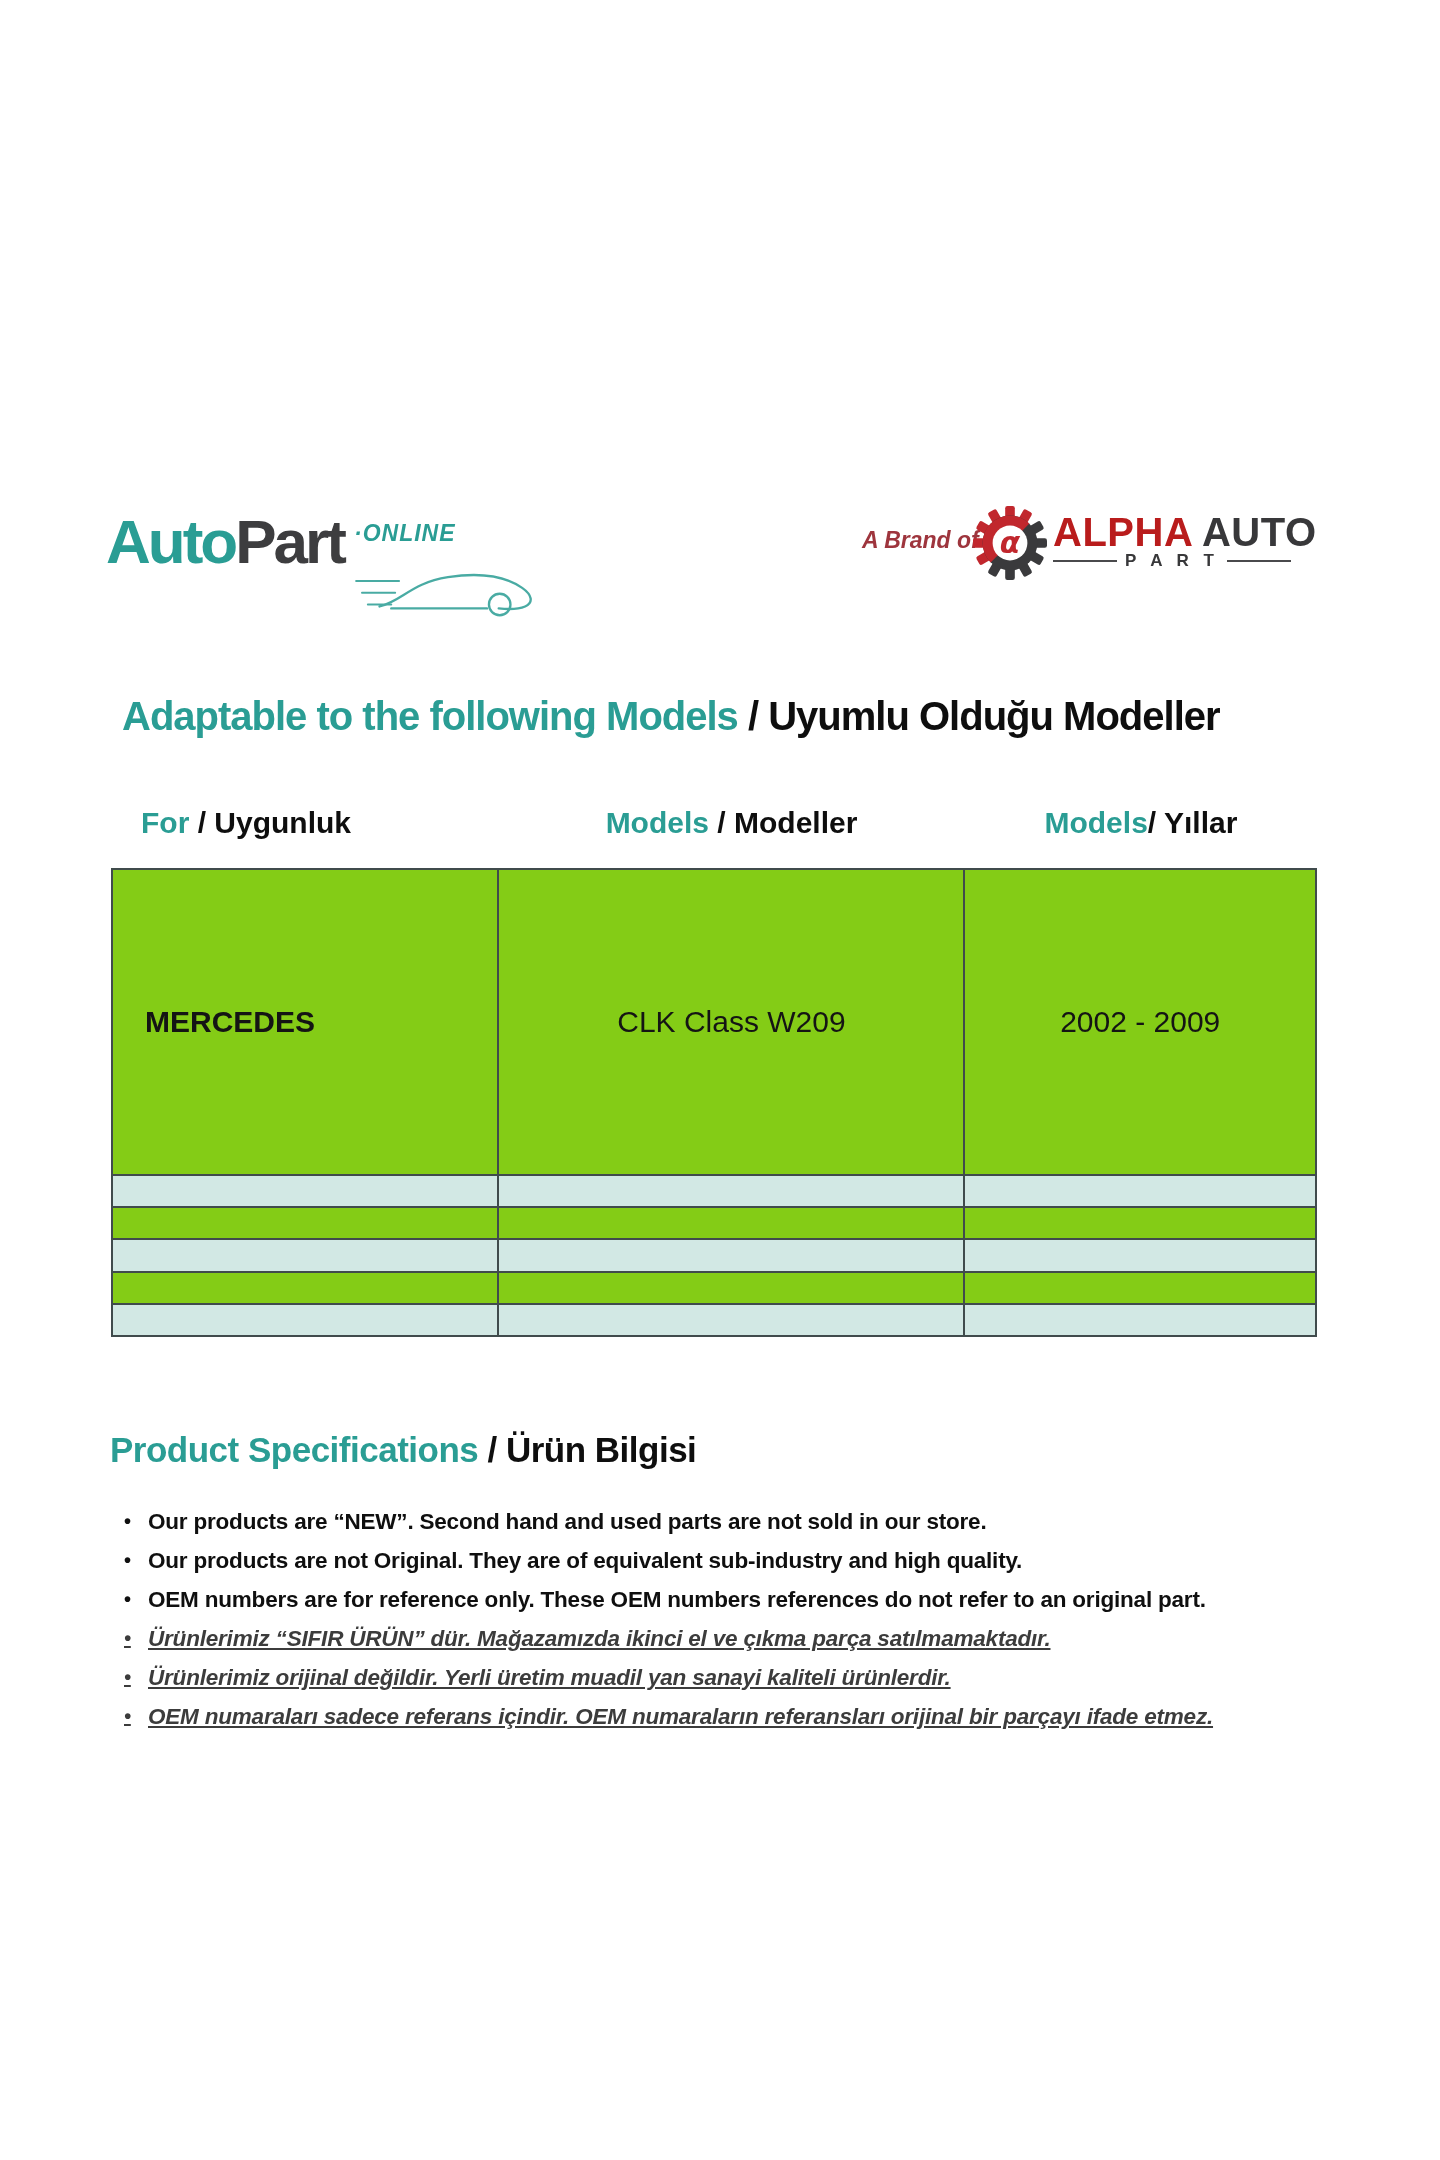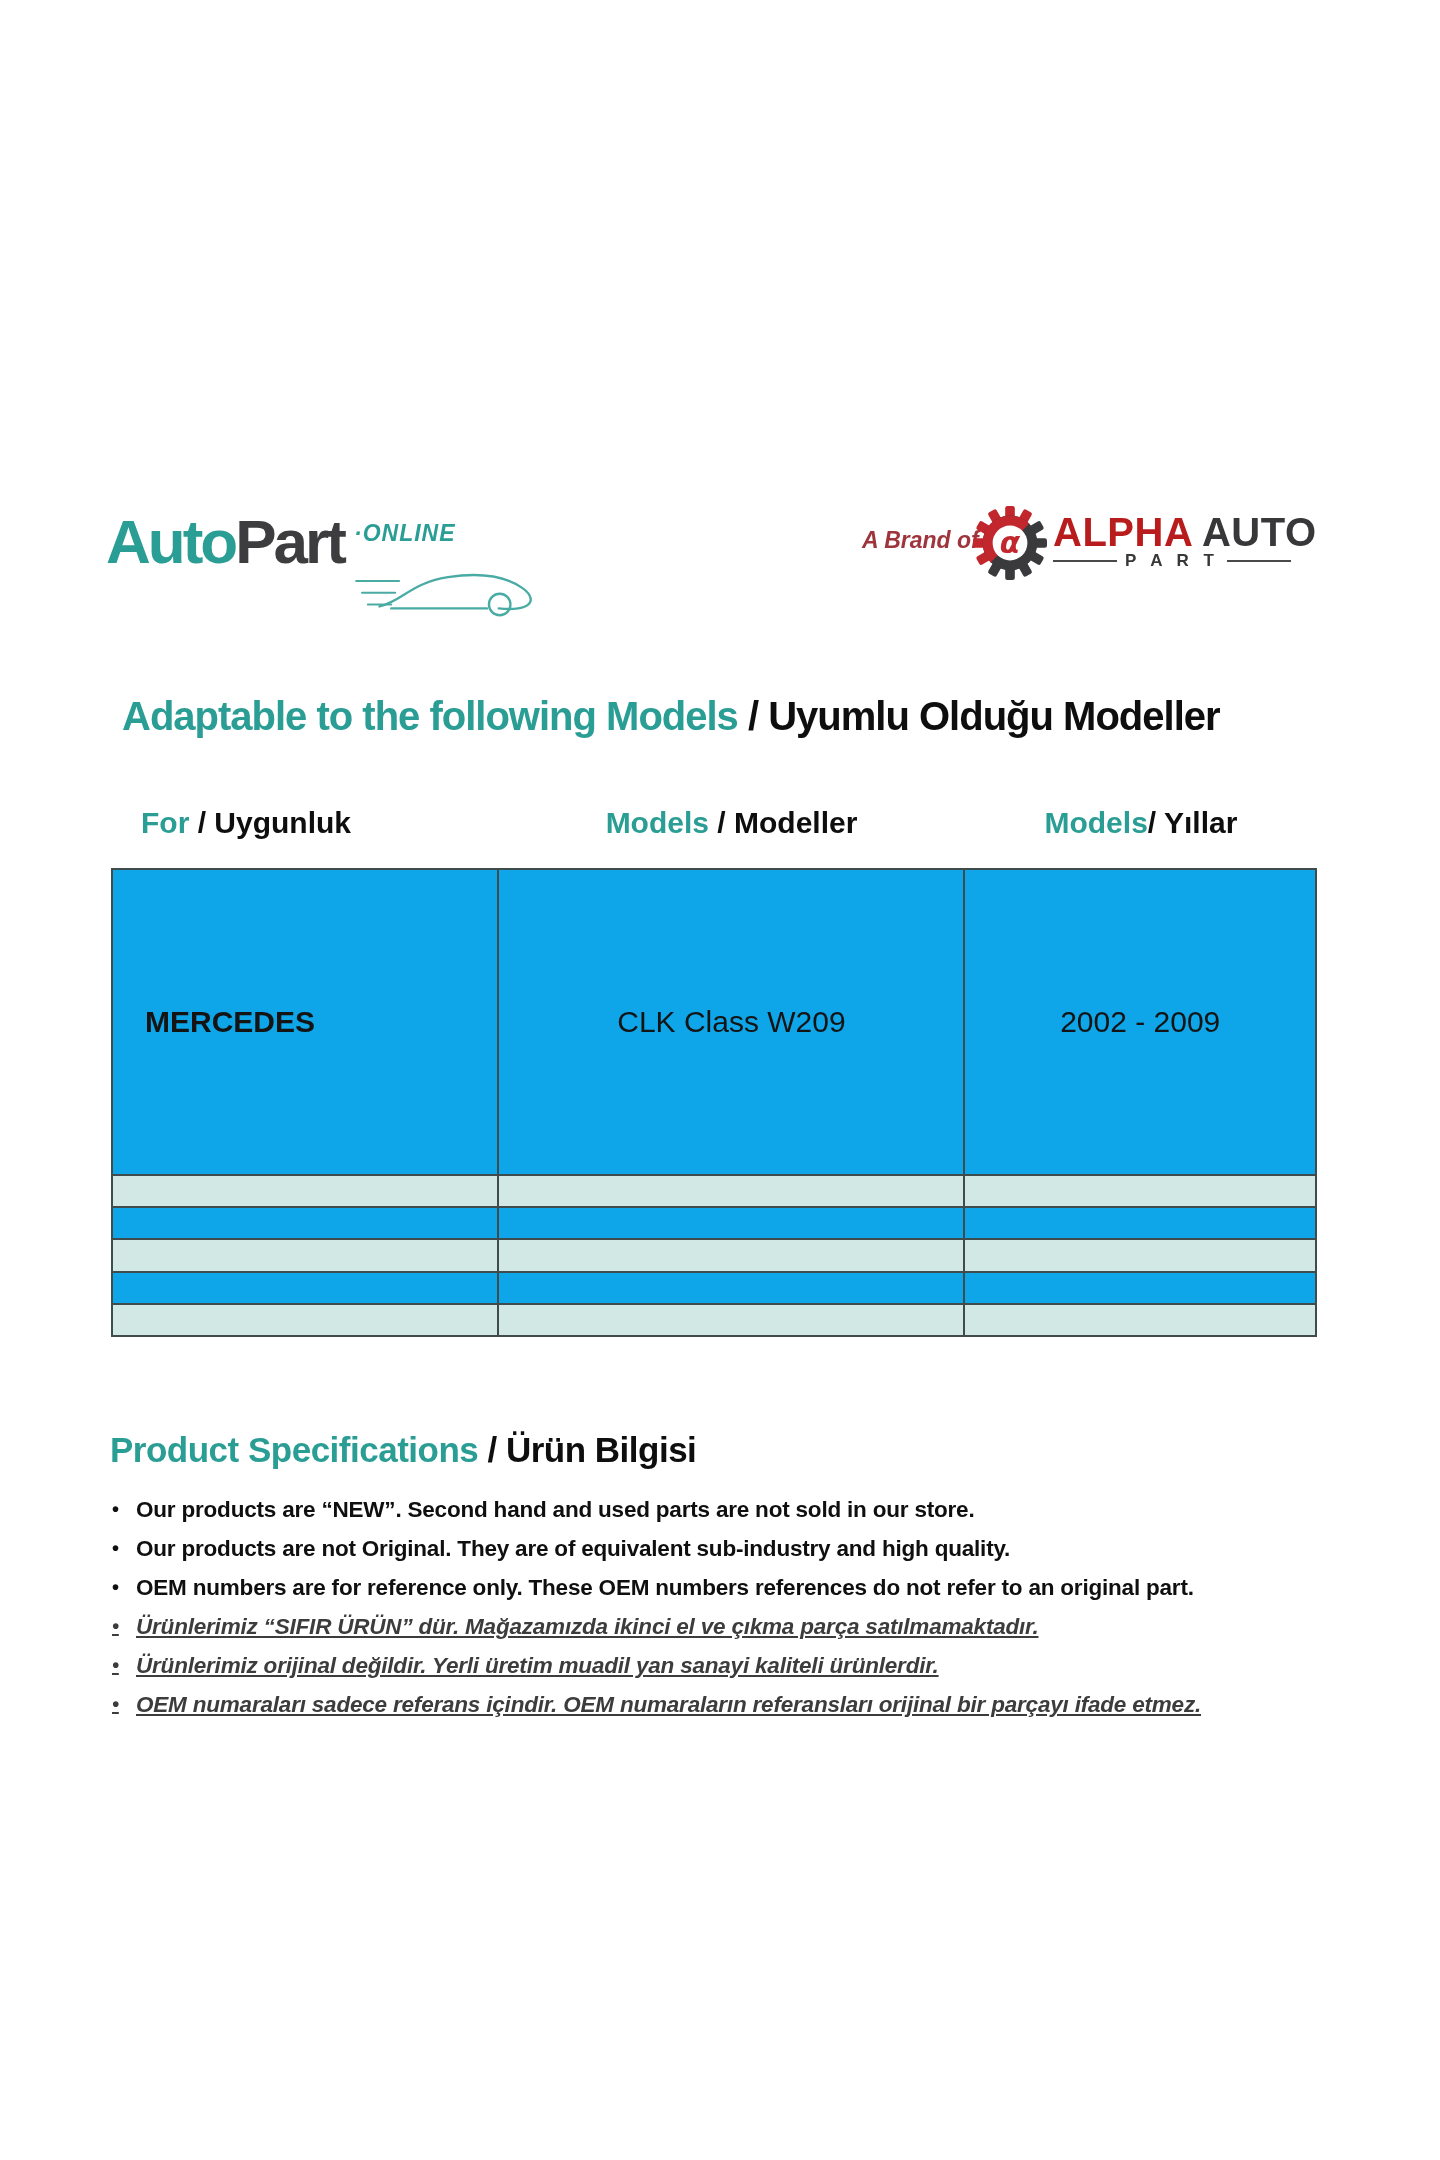--- a/index.html
+++ b/index.html
@@ -68,29 +68,29 @@
     left:111px;top:868px;width:1206px;height:469px;
     border-collapse:collapse;table-layout:fixed;
     position:absolute;
   }
   table.models td{
     border:2px solid #404b4c;
     font-size:30px;color:#141414;
     vertical-align:middle;
     overflow:hidden;white-space:nowrap;
   }
-  tr.light td{background:#0ea5e9;}
+  tr.light td{background:#84cc16;}
   tr.dark td{background:#d2e8e4;}
   td.c-for{font-weight:700;text-align:left;padding-left:32px;}
   td.c-model,td.c-years{text-align:center;}
 
   
   .specs-list{
     left:112px;top:1490px;width:1250px;
-    margin:0;padding:0;list-style:none;
+    margin:12px;padding:0;list-style:none;
   }
   .specs-list li{
     display:flex;align-items:flex-start;
     line-height:39px;min-height:39px;
     font-size:22.5px;letter-spacing:-0.2px;
   }
   .specs-list li::before{
     content:"•";
     width:24px;flex:0 0 24px;
     font-size:20px;

